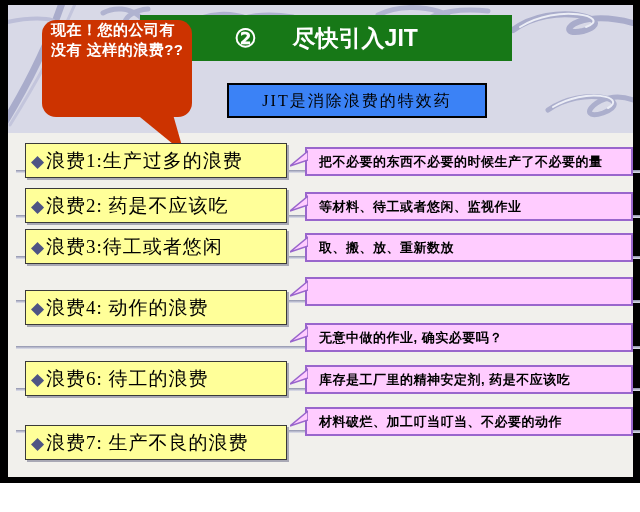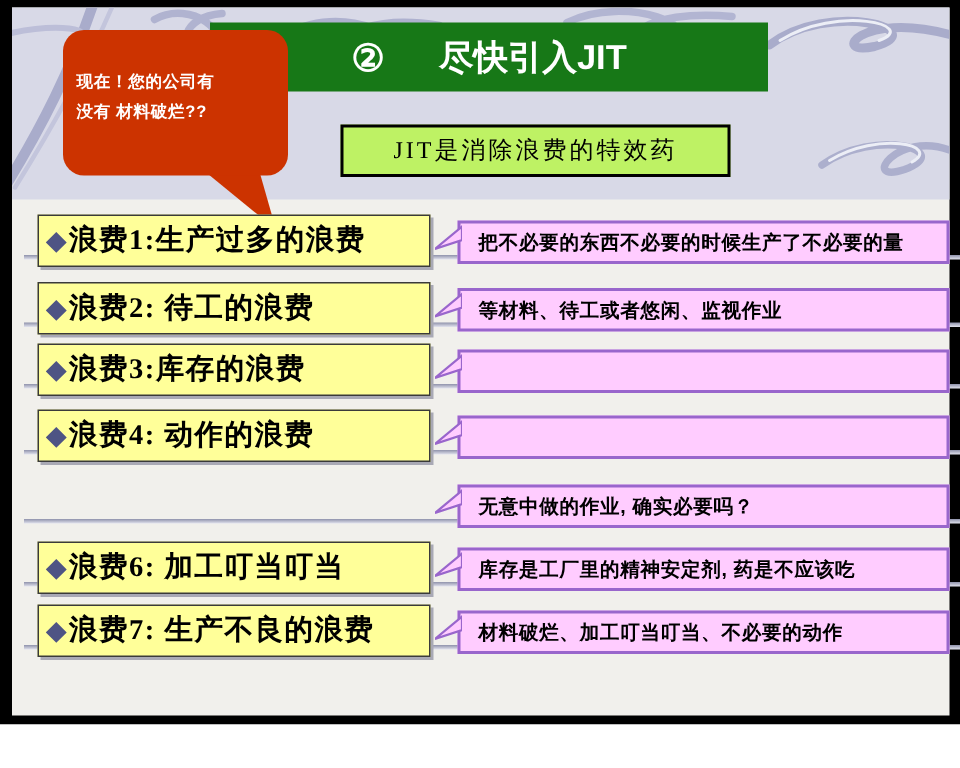--- a/index.html
+++ b/index.html
@@ -14,39 +14,39 @@
   #top-band svg{position:absolute;left:0;top:0;}
   
   #title-bar{
     position:absolute;left:140px;top:15px;width:372px;height:46px;background:#177817;
     color:#ffffff;font-weight:bold;text-align:center;line-height:46px;font-size:23px;
   }
   #title-bar .num{font-size:25px;margin-right:36px;vertical-align:-1px;}
   
   #bubble{
     position:absolute;left:42px;top:20px;width:150px;height:97px;background:#cc3300;
-    border-radius:14px;color:#ffffff;font-weight:bold;font-size:11px;line-height:20px;
-    padding-top:25px;padding-left:9px;box-sizing:border-box;letter-spacing:0.5px;
+    border-radius:14px;color:#ffffff;font-weight:bold;font-size:15px;line-height:20px;
+    padding-left:9px;box-sizing:border-box;letter-spacing:0.5px;
   }
   #bubble-tail{position:absolute;left:110px;top:105px;}
   
   #jit-box{
-    position:absolute;left:227px;top:83px;width:256px;height:31px;background:#bef264;
+    position:absolute;left:227px;top:83px;width:256px;height:31px;background:#3b82f6;
     border:2px solid #000;color:#000;text-align:center;line-height:31px;font-size:16px;
     letter-spacing:2px;font-family:"Liberation Serif",serif;
   }
   
   .hline{position:absolute;left:8px;width:625px;height:3px;
     background:linear-gradient(to bottom,#8f92ab,#e2e3ee);}
   
   .ybox{
     position:absolute;left:25px;width:262px;height:35px;background:#ffff99;
     border:1px solid #3a3a3a;box-shadow:2px 2px 0 #a9a9b5;box-sizing:border-box;
     line-height:33px;white-space:nowrap;padding-left:5px;
-    font-family:"Liberation Serif",serif;font-size:19px;color:#000;letter-spacing:1px;font-weight:bold;
+    font-family:"Liberation Serif",serif;font-size:19px;color:#000;letter-spacing:1px;
   }
   .ybox .diamond{color:#4e5484;font-size:17px;margin-right:1px;font-family:"Liberation Sans",sans-serif;}
   .pbox{
     position:absolute;left:305px;width:328px;height:29px;background:#ffccff;
     border:2px solid #9966cc;box-sizing:border-box;line-height:25px;white-space:nowrap;
     padding-left:12px;font-size:13px;font-weight:bold;color:#000;letter-spacing:0.5px;
   }
   .pbox .tail{position:absolute;left:-17px;top:0px;}
   #bottom-strip{position:absolute;left:0;top:483px;width:640px;height:29px;background:#ffffff;}
 </style>
@@ -87,71 +87,72 @@
 
   <div id="title-bar">
     <span class="num">②</span><span>尽快引入JIT</span>
   </div>
 
   <svg id="bubble-tail" width="90" height="55">
     <polygon points="25,8 74,48 62,6" fill="#cc3300"></polygon>
   </svg>
   <div id="bubble">
     <div>现在！您的公司有</div>
-    <div>没有 材料破烂??</div>
+    <div>没有 这样的浪费??</div>
   </div>
 
   <div id="jit-box">JIT是消除浪费的特效药</div>
 
   <div class="ybox" style="top:143px"><span class="diamond">◆</span><span>浪费1:生产过多的浪费</span></div>
   <div class="pbox" style="top:147px">
     <svg class="tail" width="18" height="20">
         <polygon points="18,2 0,17 18,11" fill="#ffccff" stroke="#9966cc" stroke-width="1.5"></polygon>
       </svg>
     <span>把不必要的东西不必要的时候生产了不必要的量</span>
   </div>
 
-  <div class="ybox" style="top:188px"><span class="diamond">◆</span><span>浪费2: 待工的浪费</span></div>
+  <div class="ybox" style="top:188px"><span class="diamond">◆</span><span>浪费2: 药是不应该吃</span></div>
   <div class="pbox" style="top:192px">
     <svg class="tail" width="18" height="20">
         <polygon points="18,2 0,17 18,11" fill="#ffccff" stroke="#9966cc" stroke-width="1.5"></polygon>
       </svg>
     <span>等材料、待工或者悠闲、监视作业</span>
   </div>
 
-  <div class="ybox" style="top:229px"><span class="diamond">◆</span><span>浪费3:库存的浪费</span></div>
+  <div class="ybox" style="top:229px"><span class="diamond">◆</span><span>浪费3:待工或者悠闲</span></div>
   <div class="pbox" style="top:233px">
     <svg class="tail" width="18" height="20">
         <polygon points="18,2 0,17 18,11" fill="#ffccff" stroke="#9966cc" stroke-width="1.5"></polygon>
       </svg>
+    <span>取、搬、放、重新数放</span>
   </div>
 
-  <div class="ybox" style="top:273px"><span class="diamond">◆</span><span>浪费4: 动作的浪费</span></div>
+  <div class="ybox" style="top:290px"><span class="diamond">◆</span><span>浪费4: 动作的浪费</span></div>
   <div class="pbox" style="top:277px">
     <svg class="tail" width="18" height="20">
         <polygon points="18,2 0,17 18,11" fill="#ffccff" stroke="#9966cc" stroke-width="1.5"></polygon>
       </svg>
   </div>
 
   <div class="pbox" style="top:323px">
     <svg class="tail" width="18" height="20">
         <polygon points="18,2 0,17 18,11" fill="#ffccff" stroke="#9966cc" stroke-width="1.5"></polygon>
       </svg>
     <span>无意中做的作业, 确实必要吗？</span>
   </div>
 
-  <div class="ybox" style="top:361px"><span class="diamond">◆</span><span>浪费6: 加工叮当叮当</span></div>
+  <div class="ybox" style="top:361px"><span class="diamond">◆</span><span>浪费6: 待工的浪费</span></div>
   <div class="pbox" style="top:365px">
     <svg class="tail" width="18" height="20">
         <polygon points="18,2 0,17 18,11" fill="#ffccff" stroke="#9966cc" stroke-width="1.5"></polygon>
       </svg>
     <span>库存是工厂里的精神安定剂, 药是不应该吃</span>
   </div>
 
-  <div class="ybox" style="top:403px"><span class="diamond">◆</span><span>浪费7: 生产不良的浪费</span></div>
+  <div class="ybox" style="top:425px"><span class="diamond">◆</span><span>浪费7: 生产不良的浪费</span></div>
   <div class="pbox" style="top:407px">
     <svg class="tail" width="18" height="20">
         <polygon points="18,2 0,17 18,11" fill="#ffccff" stroke="#9966cc" stroke-width="1.5"></polygon>
       </svg>
     <span>材料破烂、加工叮当叮当、不必要的动作</span>
   </div>
 
   <div id="bottom-strip"></div>
 </div>
 

